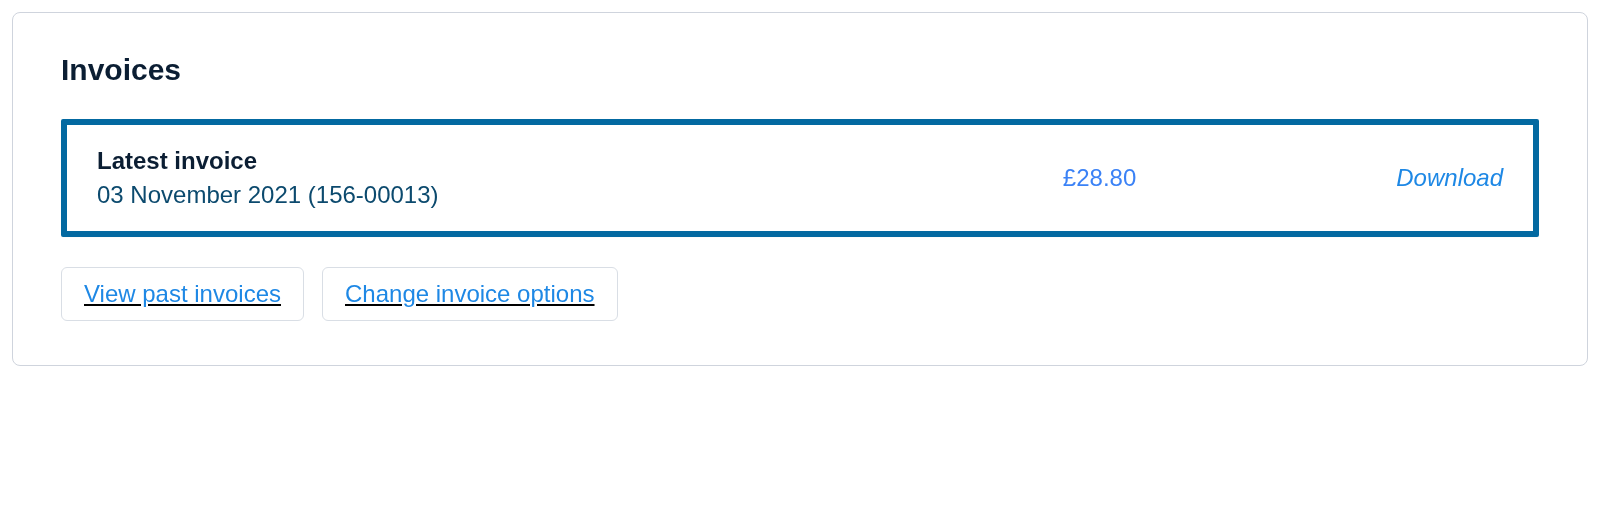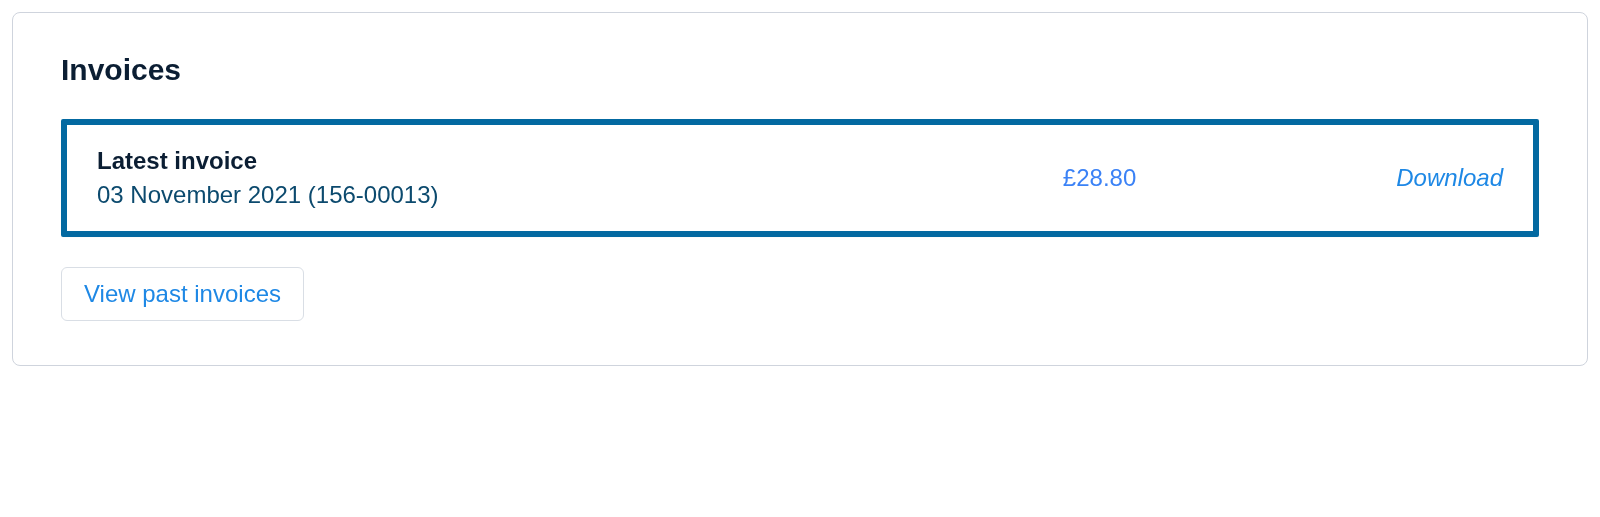--- a/index.html
+++ b/index.html
@@ -64,20 +64,21 @@
     .download-link {
       font-size: 24px;
       color: #1e88e5;
       text-decoration: none;
       cursor: pointer;
       font-style: italic;
     }
     .button-row {
       display: flex;
       gap: 18px;
+      text-decoration: underline;
     }
     .btn-outline {
       border: 1px solid #d9dee5;
       background: #ffffff;
       color: #1e88e5;
       font-size: 24px;
       padding: 12px 22px;
       border-radius: 6px;
       cursor: pointer;
       font-family: inherit;
@@ -95,15 +96,16 @@
     <div class="invoice-left">
       <div class="invoice-heading">Latest invoice</div>
       <div class="invoice-date">03 November 2021 (156-00013)</div>
     </div>
     <div class="invoice-amount">£28.80</div>
     <a class="download-link">Download</a>
   </div>
 
   <div class="button-row">
     <button class="btn-outline">View past invoices</button>
+    <button class="btn-outline">Change invoice options</button>
   </div>
 
 </div>
 
 </body></html>

